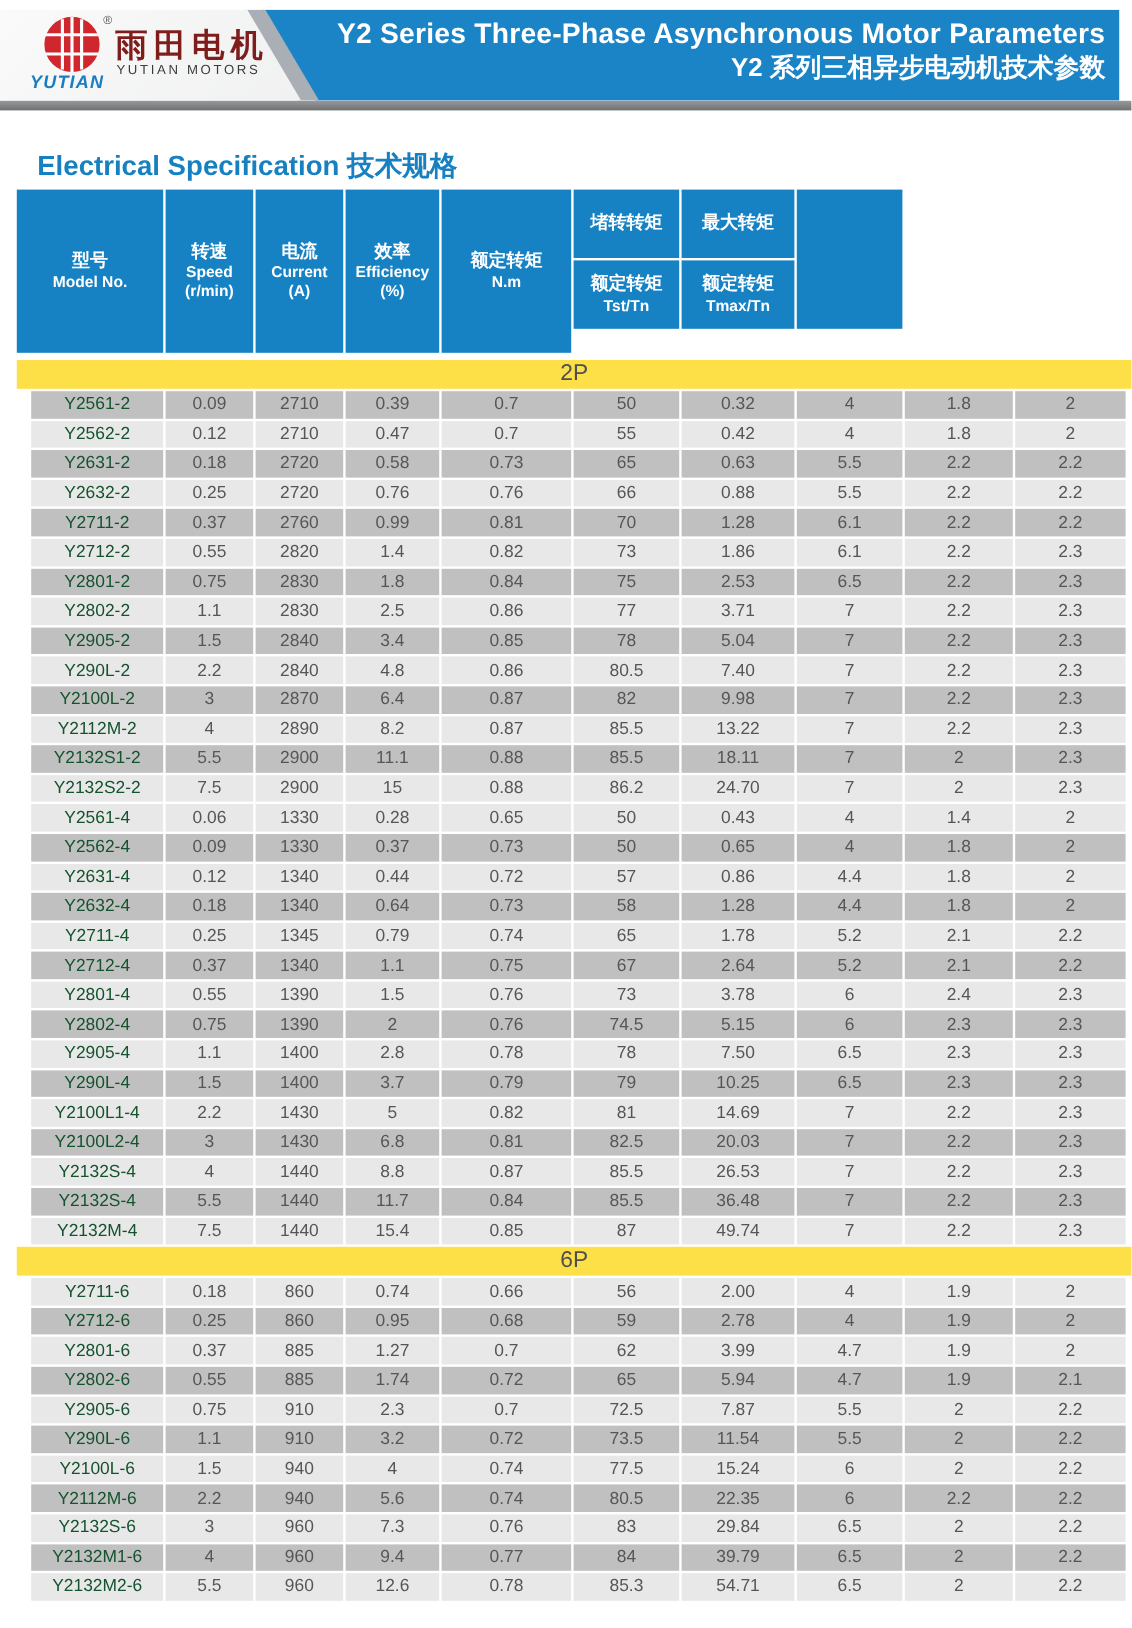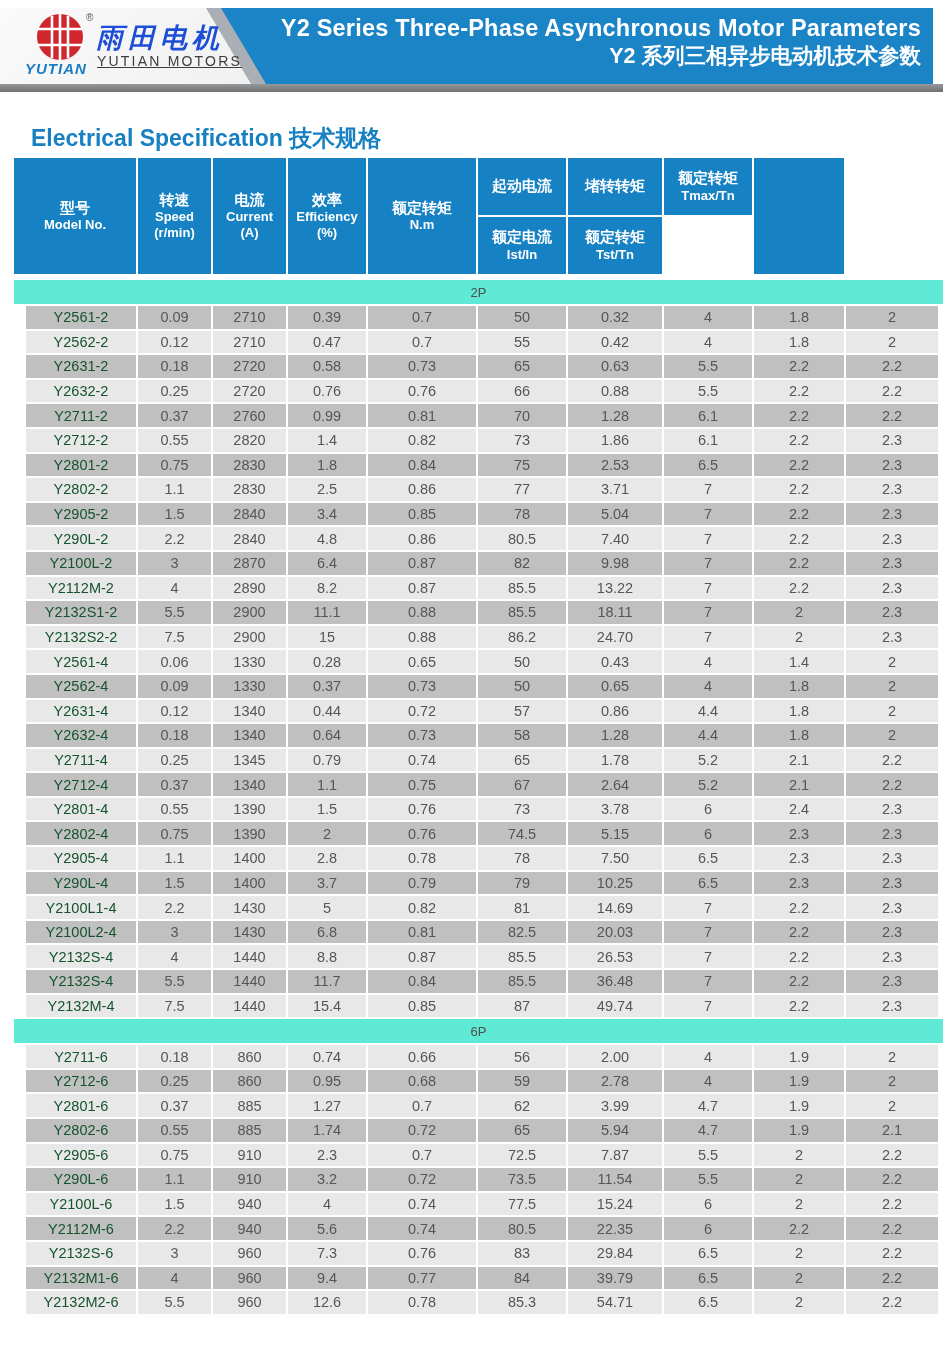--- a/index.html
+++ b/index.html
@@ -28,42 +28,42 @@
     position:absolute;left:0;top:84px;width:943px;height:8px;
     background:linear-gradient(#969899,#6e7072);
   }
   .banner-text{
     position:absolute;right:22px;top:14px;text-align:right;color:#ffffff;line-height:1.25;
   }
   .banner-text .en{font-size:23.5px;font-weight:bold;letter-spacing:0.2px;margin-left:48px;}
   .banner-text .zh{font-size:21.5px;font-weight:bold;}
   .emblem{position:absolute;left:36px;top:13px;}
   .regmark{position:absolute;left:86px;top:12px;font-size:10px;color:#555;}
-  .logo-zh{position:absolute;left:96px;top:20px;font-size:27px;font-weight:bold;color:#1d4ed8;letter-spacing:5px;font-style:italic;}
-  .logo-en{position:absolute;left:97px;top:53px;font-size:14px;color:#3c3c3c;letter-spacing:2.2px;text-decoration:underline;}
+  .logo-zh{position:absolute;left:96px;top:20px;font-size:27px;font-weight:bold;color:#7f1d1d;letter-spacing:5px;}
+  .logo-en{position:absolute;left:97px;top:53px;font-size:11px;color:#3c3c3c;letter-spacing:2.2px;}
   .wordmark{position:absolute;left:25px;top:60px;font-size:15px;font-weight:bold;font-style:italic;color:#1a7dc4;letter-spacing:1px;}
   
   .sec-heading{position:absolute;left:31px;top:123px;font-size:23px;font-weight:bold;color:#1780c1;}
   
   .wrap{position:absolute;left:14px;top:158px;width:929px;}
   .grid{display:grid;grid-template-columns:122px 73px 73px 78px 108px 88px 94px 88px 90px 92px 3px;column-gap:2px;}
   .thead{margin-bottom:6px;}
   .hcell{
     background:#1682c4;color:#fff;display:flex;flex-direction:column;
-    align-items:center;justify-content:center;text-align:center;height:116px;line-height:1.22;
+    align-items:center;justify-content:center;text-align:center;height:136px;line-height:1.22;
   }
   .hzh{font-size:15px;font-weight:bold;}
   .hen{font-size:13px;font-weight:bold;}
   .hsplit{display:grid;grid-template-rows:57px 57px;row-gap:2px;}
   .hsplit .hcell{height:auto;}
   .sliver-h{background:#1682c4;height:116px;}
   .band{
-    height:24px;margin-bottom:2px;background:#5eead4;color:#4f4f4f;
+    height:24px;margin-bottom:2px;background:#fde047;color:#4f4f4f;
     display:flex;align-items:center;justify-content:center;
-    font-size:13px;font-weight:normal;
+    font-size:19px;font-weight:normal;
   }
   .trow{margin-bottom:2px;}
   .tcell{
     height:22.6px;display:flex;align-items:center;justify-content:center;
     font-size:14.5px;color:#565656;
   }
   .trow.dark .tcell{background:#c0c0c0;}
   .trow.light .tcell{background:#e8e8e8;}
   .trow .tcell.model{font-size:14.5px;color:#14532d;margin-left:12px;}
   .trow .tcell.sliver{background:transparent;}
@@ -123,37 +123,31 @@
         <span class="hzh">效率</span>
         <span class="hen">Efficiency</span>
         <span class="hen">(%)</span>
       </div>
       <div class="hcell">
         <span class="hzh">额定转矩</span>
         <span class="hen">N.m</span>
       </div>
       <div class="hsplit">
         <div class="hcell">
-          <span class="hzh">起动电流</span>
-        </div>
-        <div class="hcell">
-          <span class="hzh">额定电流</span>
-          <span class="hen">Ist/In</span>
-        </div>
-      </div>
-      <div class="hsplit">
-        <div class="hcell">
           <span class="hzh">堵转转矩</span>
         </div>
         <div class="hcell">
           <span class="hzh">额定转矩</span>
           <span class="hen">Tst/Tn</span>
         </div>
       </div>
       <div class="hsplit">
+        <div class="hcell">
+          <span class="hzh">最大转矩</span>
+        </div>
         <div class="hcell">
           <span class="hzh">额定转矩</span>
           <span class="hen">Tmax/Tn</span>
         </div>
       </div>
       <div class="sliver-h"></div>
     </div>
   <div>
       <div class="band">
         <span class="">2P</span>

